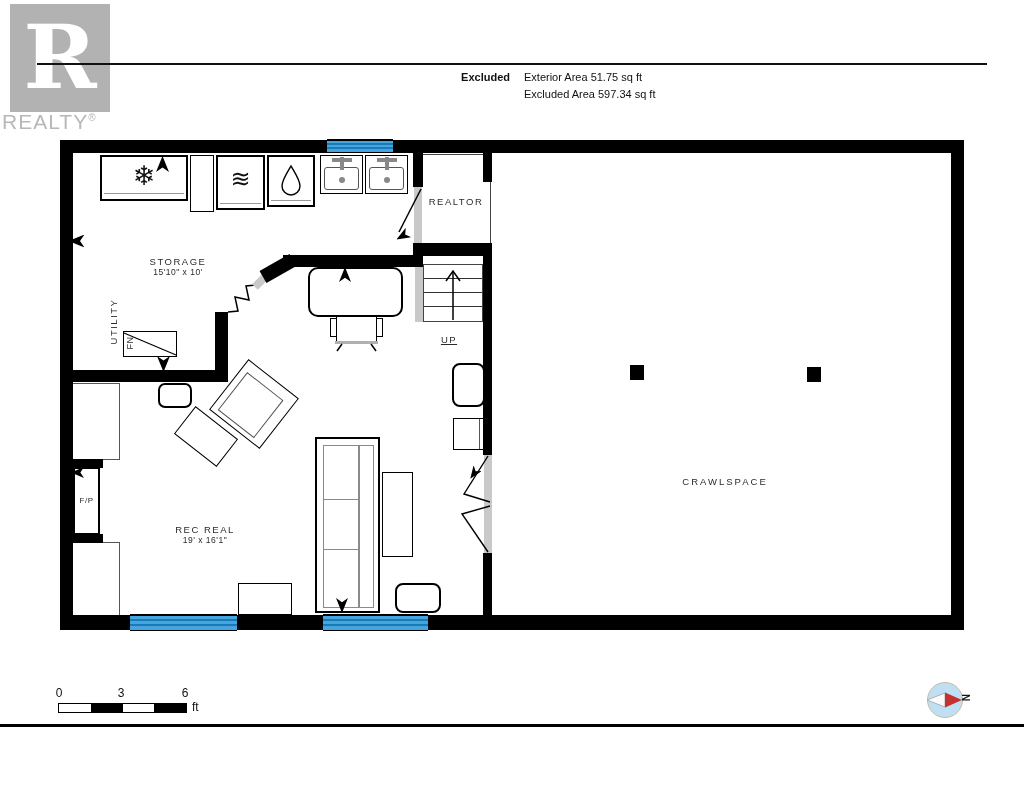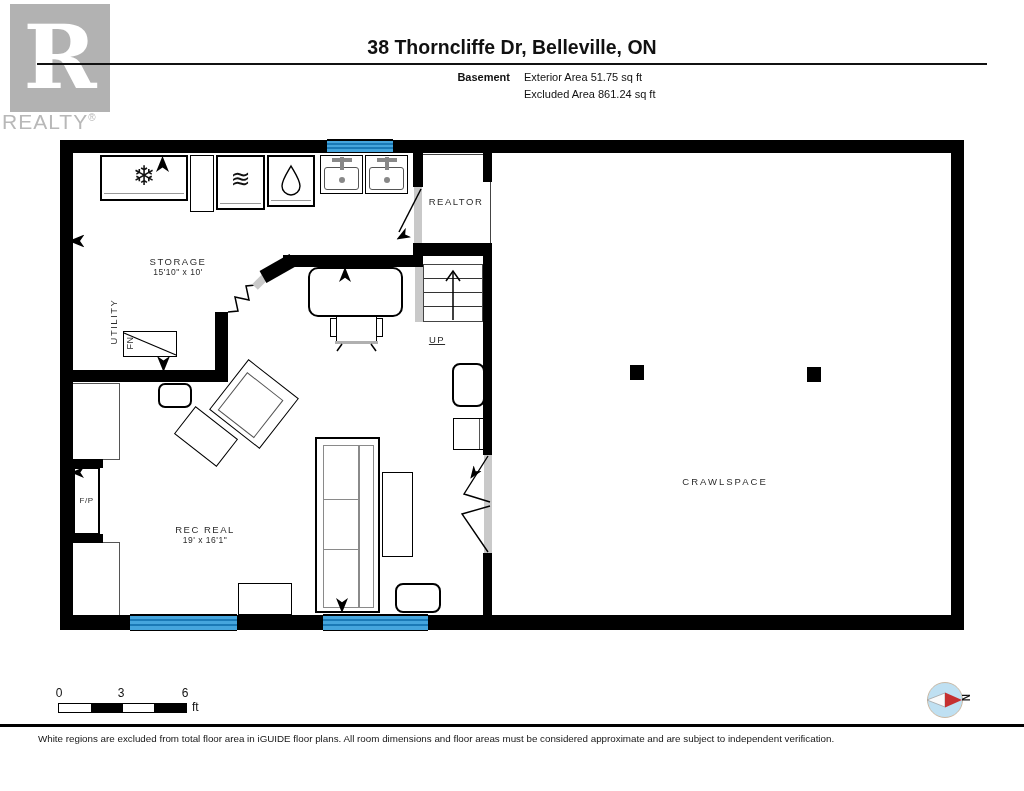--- a/index.html
+++ b/index.html
@@ -25,25 +25,24 @@
 
 <div id="page">
 
   <div class="abs" style="left:10px;top:4px;width:100px;height:108px;background:#b2b2b2;z-index:2;">
     <div style="width:100%;height:108px;line-height:106px;text-align:center;color:#fff;font-family:'DejaVu Serif',serif;font-weight:bold;font-size:88px;">R</div>
   </div>
   <div class="abs" style="left:2px;top:110px;width:130px;text-align:left;color:#b8b8b8;font-size:21px;letter-spacing:1px;z-index:2;">
     <span>REALTY</span><sup style="font-size:10px;">®</sup>
   </div>
 
-  <div class="abs" style="left:0;top:36px;width:1024px;text-align:center;font-size:19.5px;font-weight:bold;z-index:3;">38 Thorncliffe Dr, Belleville, ON</div>
   <div class="abs" style="left:37px;top:63px;width:950px;height:2px;background:#111;z-index:3;"></div>
-  <div class="abs" style="left:420px;top:71px;width:90px;text-align:right;font-size:11px;font-weight:bold;">Basement</div>
+  <div class="abs" style="left:420px;top:71px;width:90px;text-align:right;font-size:11px;font-weight:bold;">Excluded</div>
   <div class="abs" style="left:524px;top:71px;font-size:11px;">Exterior Area 51.75 sq ft</div>
-  <div class="abs" style="left:524px;top:88px;font-size:11px;">Excluded Area 861.24 sq ft</div>
+  <div class="abs" style="left:524px;top:88px;font-size:11px;">Excluded Area 597.34 sq ft</div>
 
   <div class="wall" style="left:60px;top:140px;width:267px;height:13px;"></div>
   <div class="wall" style="left:393px;top:140px;width:571px;height:13px;"></div>
   <div class="wall" style="left:60px;top:140px;width:13px;height:490px;"></div>
   <div class="wall" style="left:951px;top:140px;width:13px;height:490px;"></div>
   <div class="wall" style="left:60px;top:615px;width:70px;height:15px;"></div>
   <div class="wall" style="left:237px;top:615px;width:86px;height:15px;"></div>
   <div class="wall" style="left:428px;top:615px;width:536px;height:15px;"></div>
 
   <div class="window" style="left:327px;top:139px;width:66px;height:14px;"></div>
@@ -95,21 +94,21 @@
   <div class="lbl" style="left:118px;top:338px;width:24px;font-size:9px;letter-spacing:0.5px;transform:rotate(-90deg);">FN</div>
 
   <div class="thinbox" style="left:420px;top:154px;width:71px;height:90px;"></div>
   <div class="lbl" style="left:420px;top:196px;width:72px;">REALTOR</div>
 
   <div class="thinbox" style="left:423px;top:264px;width:60px;height:58px;">
     <div class="tread" style="top:13px;"></div>
     <div class="tread" style="top:27px;"></div>
     <div class="tread" style="top:41px;"></div>
   </div>
-  <div class="lbl" style="left:424px;top:334px;width:26px;text-decoration:underline;">UP</div>
+  <div class="lbl" style="left:436px;top:334px;width:26px;text-decoration:underline;">UP</div>
 
   <div class="thinbox" style="left:72px;top:383px;width:48px;height:77px;border-color:#555;"></div>
   <div class="box" style="left:73px;top:467px;width:27px;height:68px;border-width:2px;"></div>
   <div class="lbl" style="left:72px;top:496px;width:29px;font-size:8px;letter-spacing:0.5px;">F/P</div>
   <div class="thinbox" style="left:72px;top:542px;width:48px;height:74px;border-color:#555;"></div>
 
   <div class="roundbox" style="left:308px;top:267px;width:95px;height:50px;border-radius:10px;"></div>
   <div class="box" style="left:336px;top:316px;width:41px;height:27px;"></div>
   <div class="box" style="left:330px;top:318px;width:7px;height:19px;border-width:1px;"></div>
   <div class="box" style="left:376px;top:318px;width:7px;height:19px;border-width:1px;"></div>
@@ -197,15 +196,14 @@
 
 
   <svg class="abs" width="60" height="50" viewBox="0 0 60 50" style="left:918px;top:676px;z-index:3;">
     <circle cx="27" cy="24" r="17.5" stroke="#cbb9a4" stroke-width="1" fill="#bfe0f2"></circle>
     <polygon points="9,24 27,17 27,31" fill="#fafafa" stroke="#999" stroke-width="0.7"></polygon>
     <polygon points="27,16.5 44,24 27,31.5" fill="#c53030"></polygon>
   </svg>
   <div class="abs" style="left:962px;top:692px;font-size:10px;font-weight:bold;transform:rotate(90deg);z-index:3;">N</div>
 
   <div class="abs" style="left:0;top:724px;width:1024px;height:2.5px;background:#000;z-index:3;"></div>
-  <div class="abs" style="left:38px;top:733px;width:960px;font-size:9.8px;color:#161616;z-index:4;">White regions are excluded from total floor area in iGUIDE floor plans. All room dimensions and floor areas must be considered approximate and are subject to independent verification.</div>
 
 </div>
 
 </body></html>

